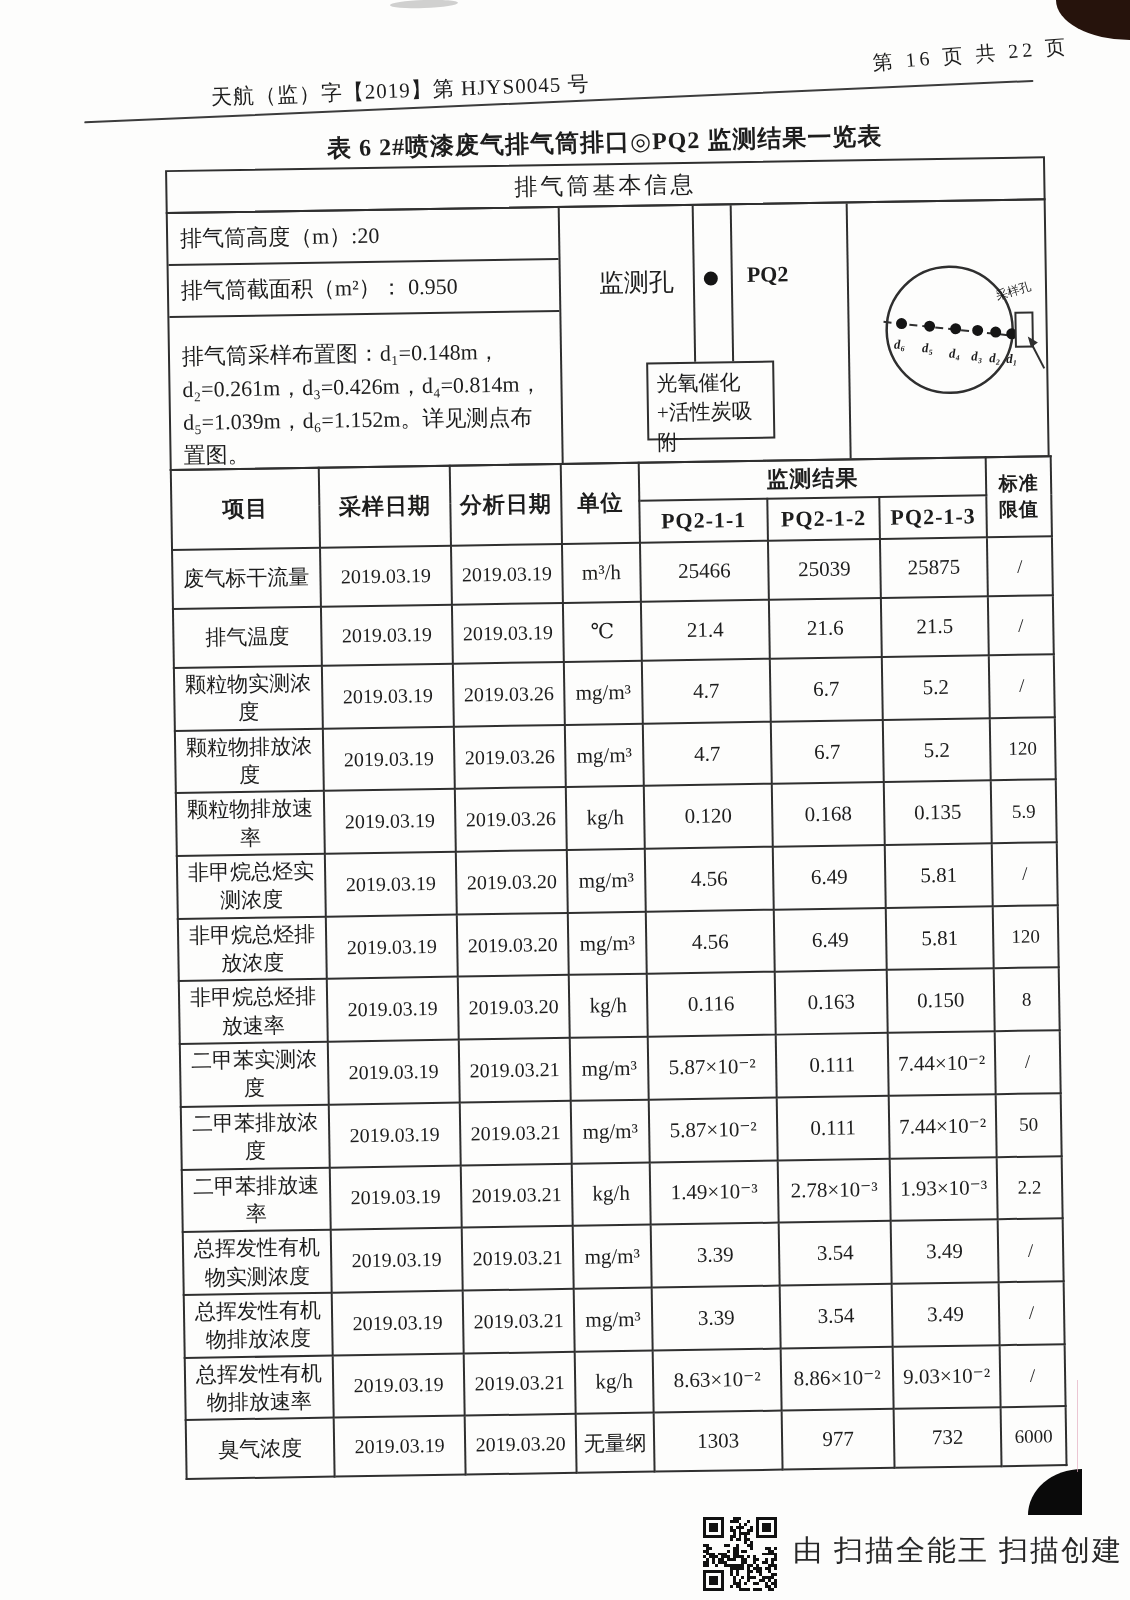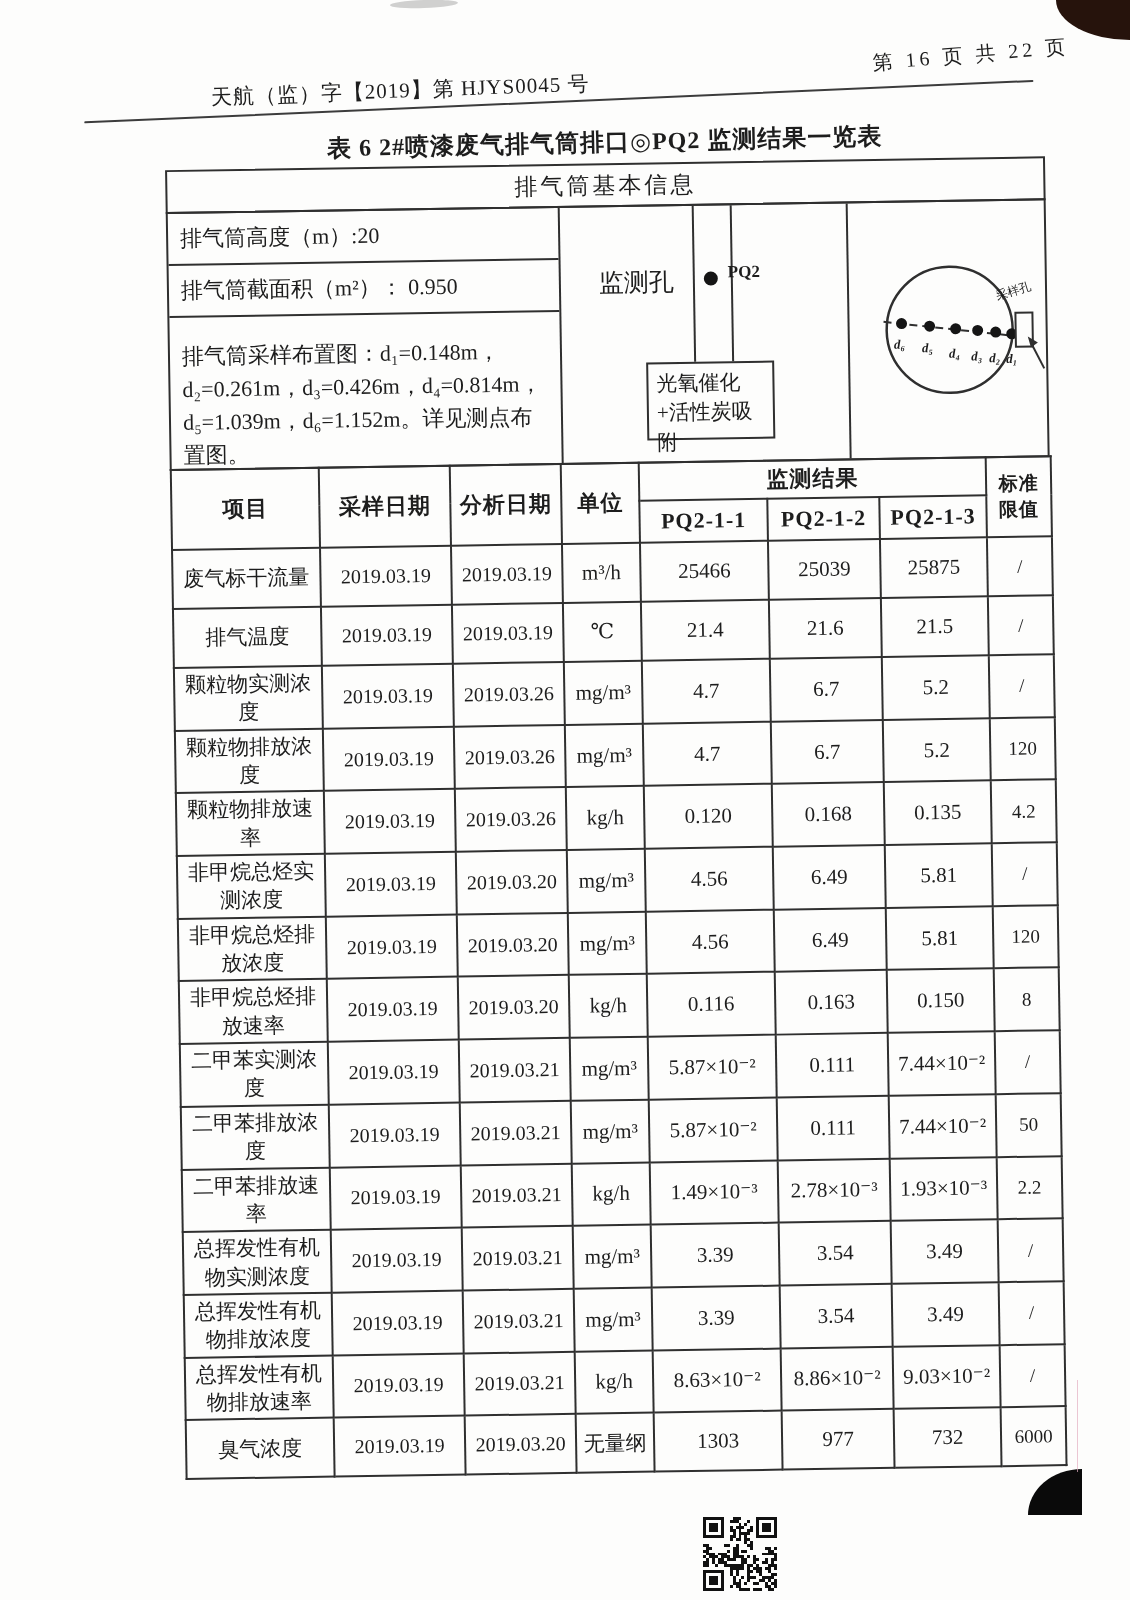--- a/index.html
+++ b/index.html
@@ -25,21 +25,21 @@
   .info-cell{box-sizing:border-box; border-bottom:2px solid #2f2f2f; display:flex; align-items:center; padding:0 12px; font-size:22px; height:52px;}
   .info-cell.last{border-bottom:none; flex:1; align-items:flex-start; padding-top:22px; line-height:1.5; display:block;}
   .info-mid{width:288px; border-right:2px solid #2f2f2f; position:relative; box-sizing:border-box;}
   .info-right{flex:1; position:relative;}
 
   
   .stack-line{position:absolute; top:0; width:2px; height:156px; background:#2f2f2f;}
   .stack-line.l{left:132px;} .stack-line.r{left:170px;}
   .monitor-dot{position:absolute; left:143px; top:66px; width:14px; height:14px; border-radius:50%; background:#151515;}
   .monitor-label{position:absolute; left:38px; top:59px; font-size:25px;}
-  .outlet-label{position:absolute; left:167px; top:57px; font-size:17px; font-weight:bold;}
+  .outlet-label{position:absolute; left:186px; top:57px; font-size:22px; font-weight:bold;}
   .treatment-box{position:absolute; left:84px; top:156px; width:128px; height:78px; border:2px solid #2f2f2f; box-sizing:border-box; font-size:21px; line-height:1.4; padding:5px 8px;}
 
   
   table.data{width:880px; margin-top:-2px; border-collapse:collapse; table-layout:fixed;}
   table.data th, table.data td{border:2px solid #2f2f2f; text-align:center; vertical-align:middle; padding:2px 4px; overflow:hidden;}
   table.data th{font-size:22px; font-weight:600; letter-spacing:1px;}
   th.res-col{font-weight:bold;}
   td.c-item{font-size:21px; line-height:1.35;}
   td.c-date{font-size:20px;}
   td.c-unit{font-size:21px;}
@@ -188,21 +188,21 @@
       <td class="c-limit">120</td>
     </tr>
             <tr>
       <td class="c-item">颗粒物排放速率</td>
       <td class="c-date">2019.03.19</td>
       <td class="c-date">2019.03.26</td>
       <td class="c-unit">kg/h</td>
       <td class="c-val">0.120</td>
       <td class="c-val">0.168</td>
       <td class="c-val">0.135</td>
-      <td class="c-limit">4.2</td>
+      <td class="c-limit">5.9</td>
     </tr>
             <tr>
       <td class="c-item">非甲烷总烃实测浓度</td>
       <td class="c-date">2019.03.19</td>
       <td class="c-date">2019.03.20</td>
       <td class="c-unit">mg/m³</td>
       <td class="c-val">4.56</td>
       <td class="c-val">6.49</td>
       <td class="c-val">5.81</td>
       <td class="c-limit">/</td>
@@ -500,18 +500,19 @@
         <rect x="13" y="24" width="1" height="1"></rect>
         <rect x="14" y="24" width="1" height="1"></rect>
         <rect x="15" y="24" width="1" height="1"></rect>
         <rect x="17" y="24" width="1" height="1"></rect>
         <rect x="18" y="24" width="1" height="1"></rect>
         <rect x="19" y="24" width="1" height="1"></rect>
         <rect x="22" y="24" width="1" height="1"></rect>
         <rect x="23" y="24" width="1" height="1"></rect>
       </g>
   </svg>
+  <div class="scan-credit">由 扫描全能王 扫描创建</div>
 
   <div class="corner-tr"></div>
   <div class="corner-br"></div>
   <div class="top-smudge"></div>
   <div class="pink-line"></div>
 </div>
 
 </body></html>

